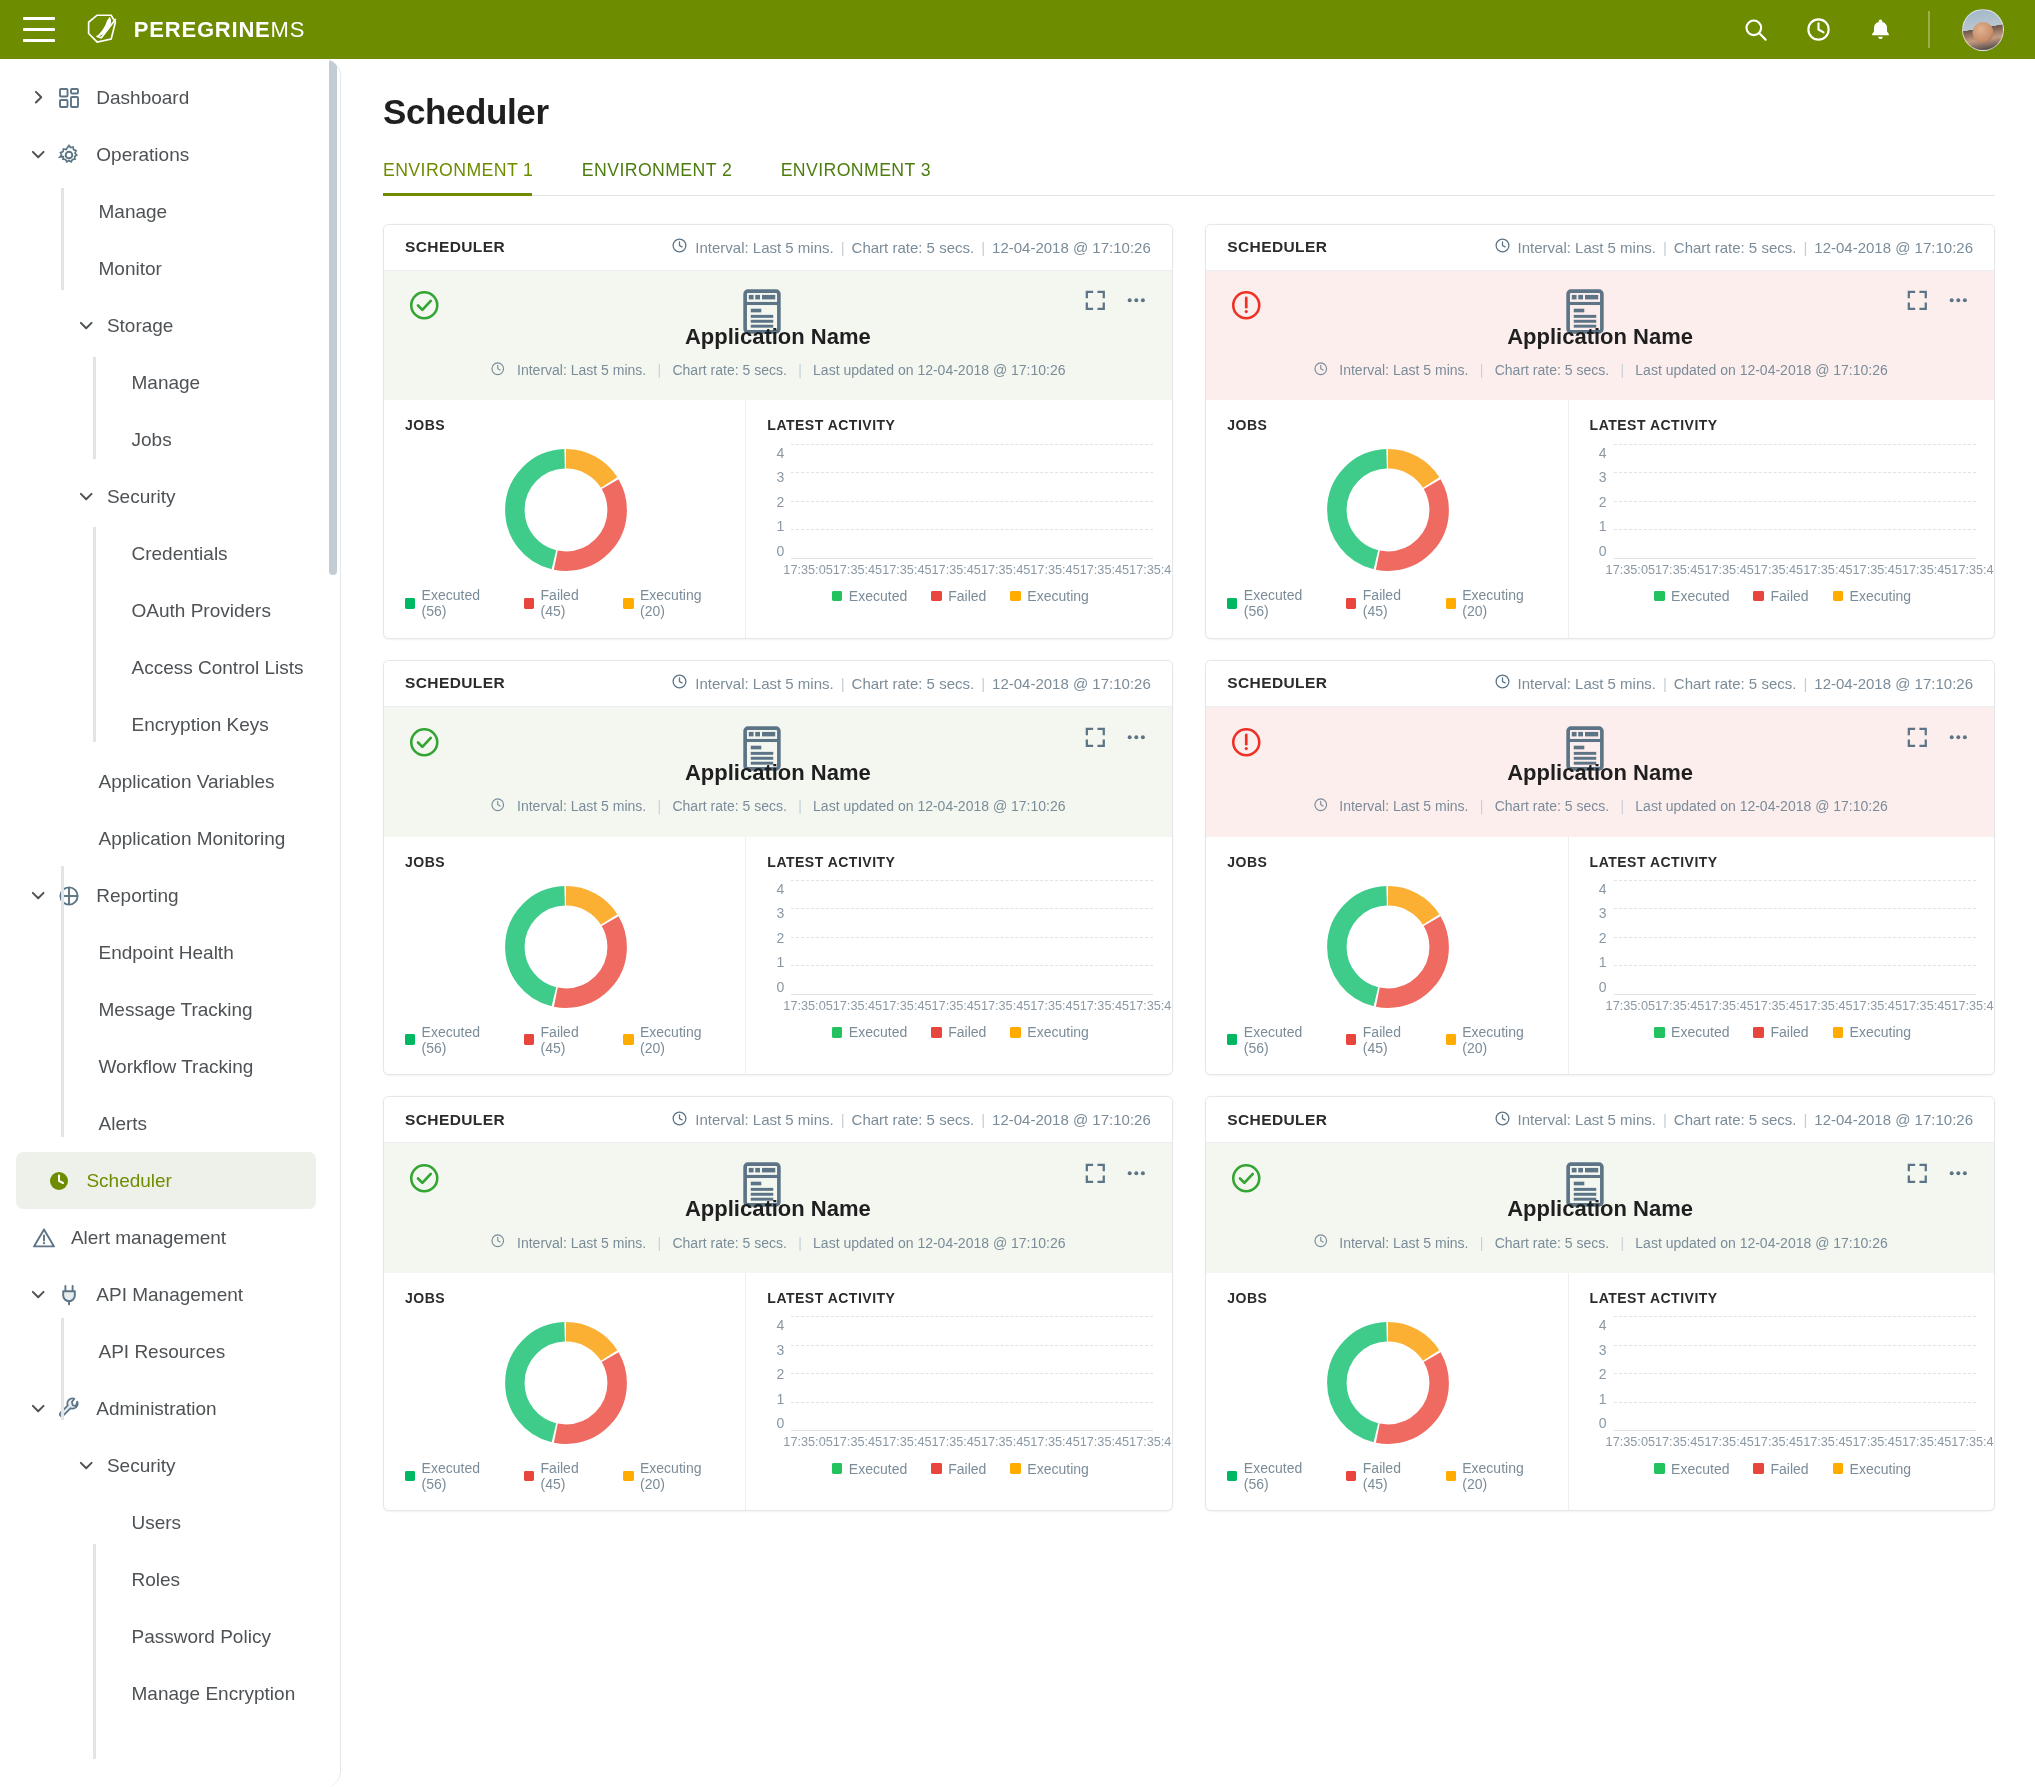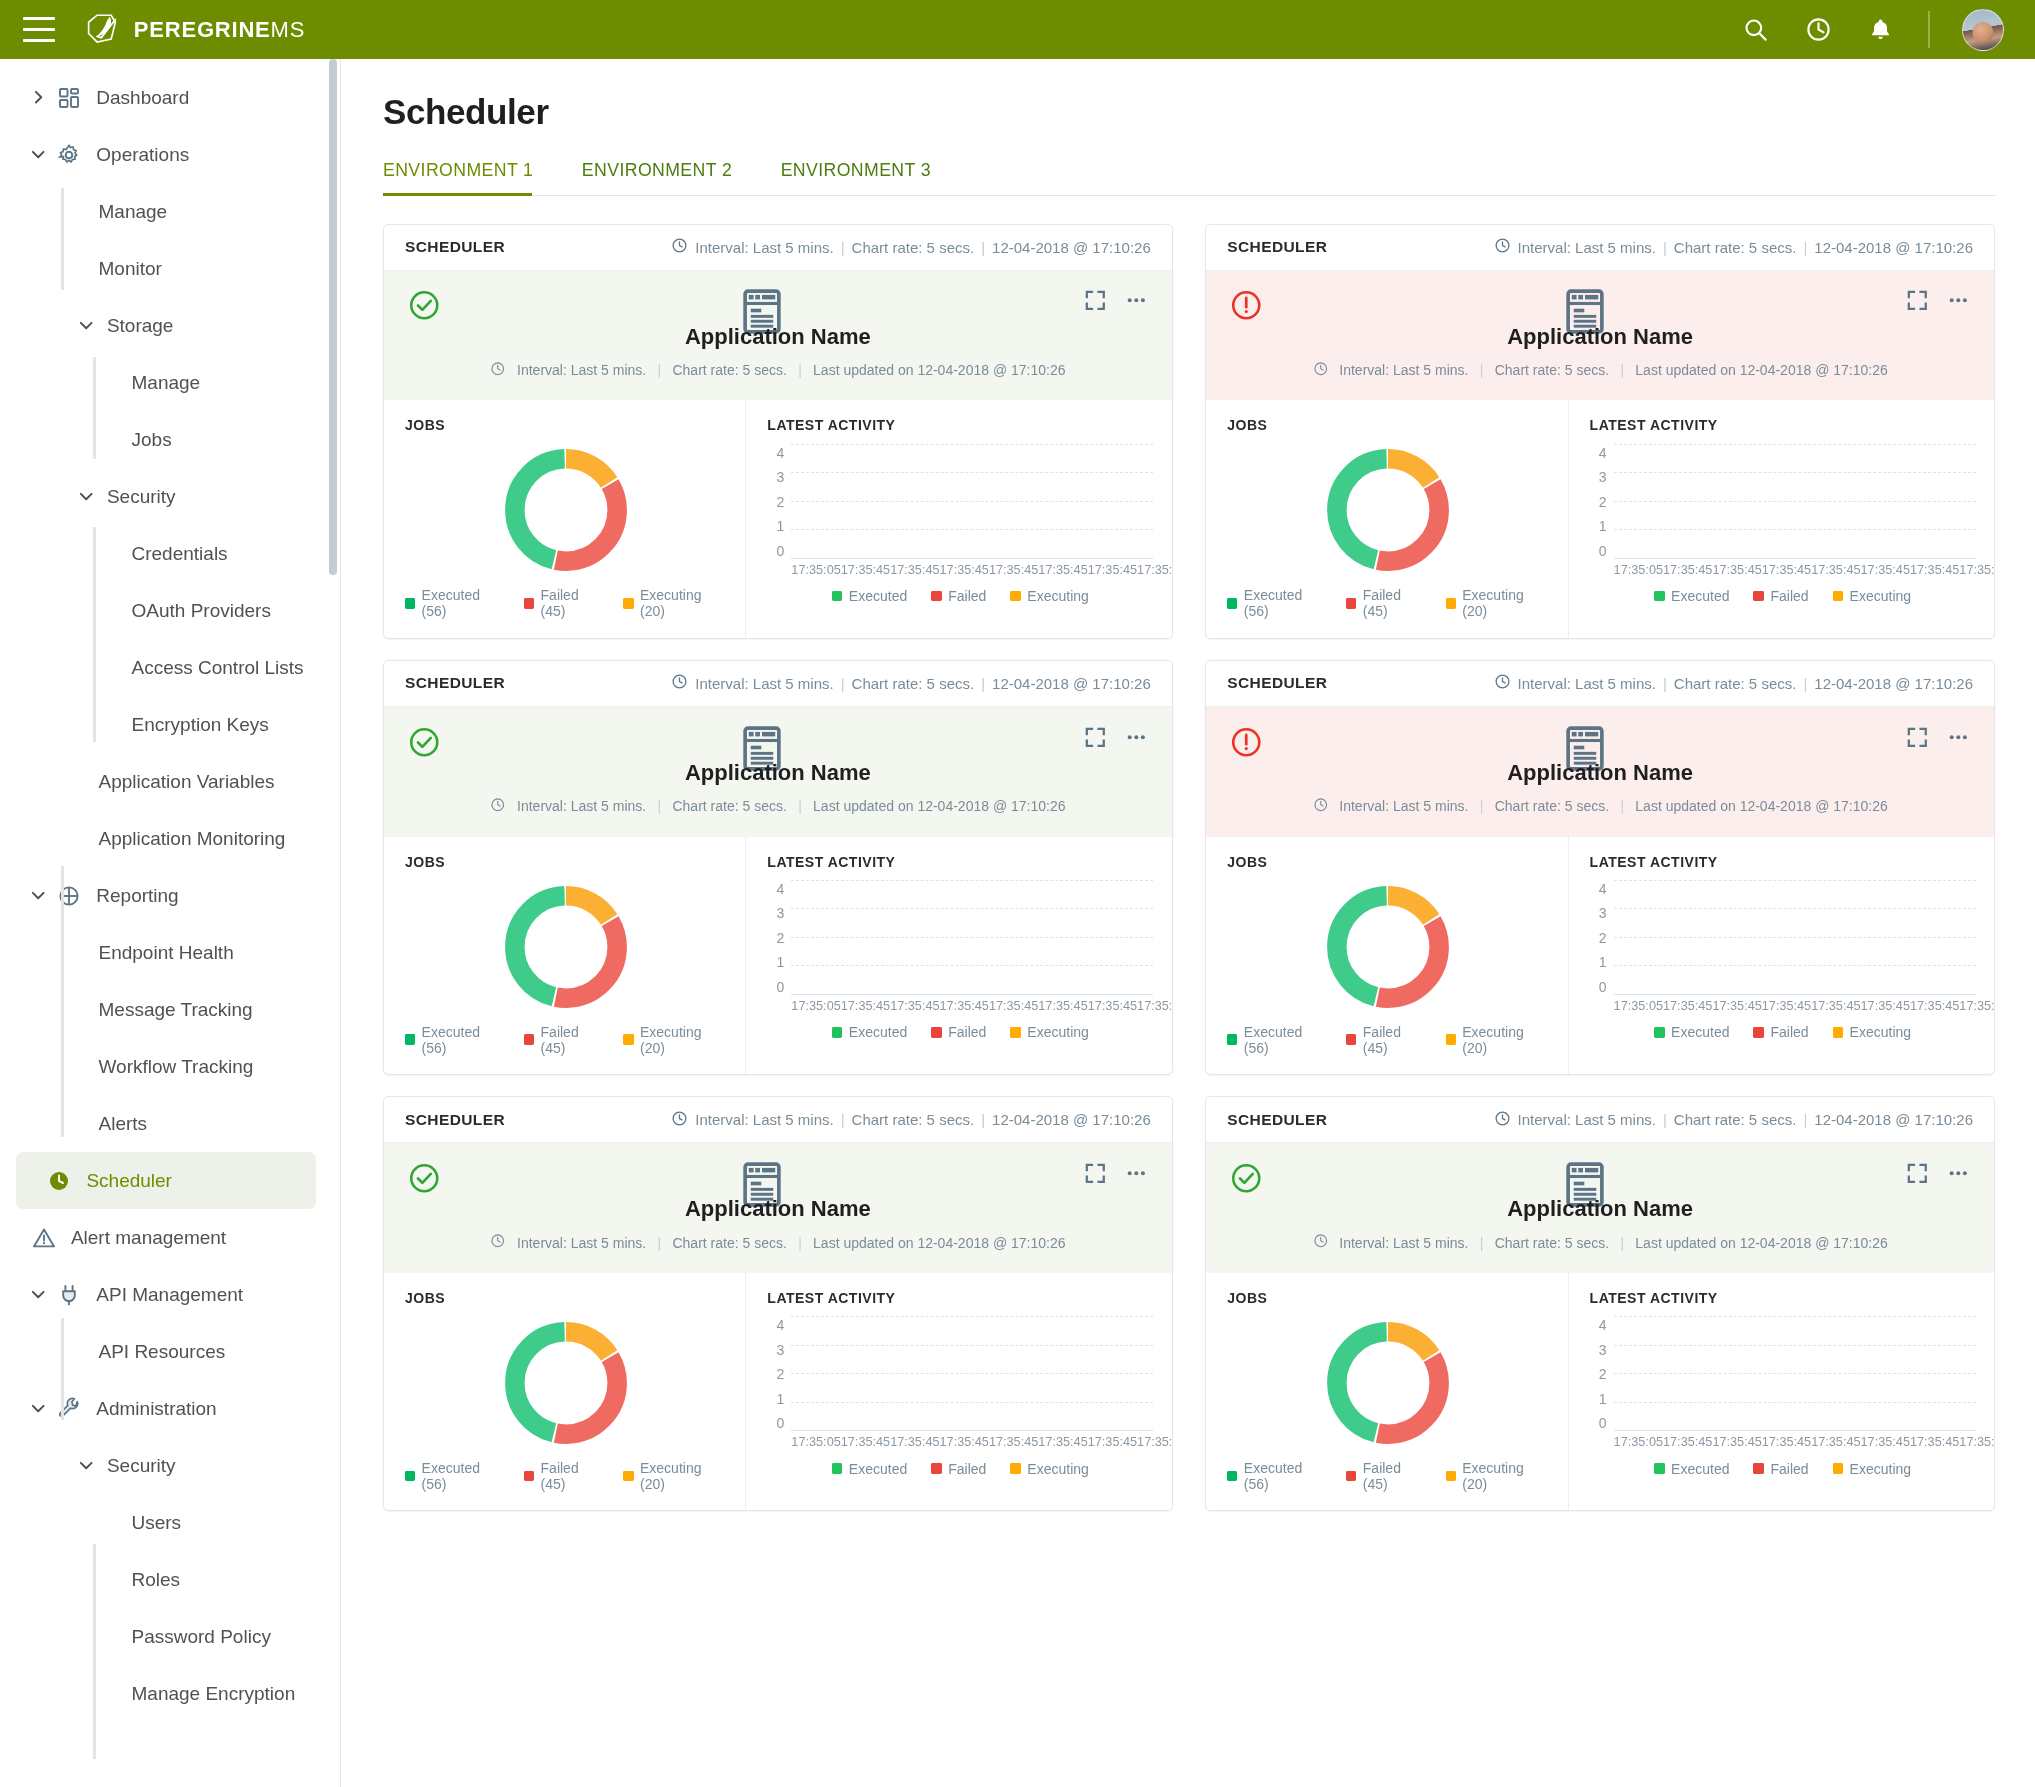--- a/index.html
+++ b/index.html
@@ -46,20 +46,21 @@
 
   
   .shell { display: flex; height: calc(1788px - 59px); }
 
   
   .sidebar {
     width: 341px; flex: 0 0 341px; background: #fff;
     border-right: 0.7px solid #e4e7e9;
     position: relative; overflow: hidden;
     padding-top: 10px;
+    border-radius: 17px;
   }
   .sb-scroll-track { position: absolute; right: 2.8px; top: 0; width: 8.5px; height: 100%; }
   .sb-scroll-thumb { position: absolute; right: 0; top: 0; width: 8.5px; height: 516px;
     background: #c3ccd3; border-radius: 4.2px; }
 
   .nav-item {
     display: flex; align-items: center; height: 57px;
     cursor: pointer; position: relative; font-size: 19px; color: #4e5255;
   }
   .nav-item.lvl0 { padding-left: 25.4px; }
@@ -130,21 +131,21 @@
   .chart-area { margin-top: 11.3px; display: flex; }
   .y-axis { width: 24px; display: flex; flex-direction: column; justify-content: space-between;
     font-size: 14px; color: #8b98a3; text-align: right; padding-right: 7px; height: 114px; }
   .plot { flex: 1; position: relative; height: 114px; }
   .gridline { position: absolute; left: 0; right: 0; height: 0;
     border-top: 1.4px dashed #dfe3e6; }
   .bars { position: absolute; left: 0; right: 0; bottom: 0; top: 0;
     display: flex; align-items: flex-end; gap: 0; }
   .bar-slot { flex: 1; display: flex; justify-content: center; }
   .bar { width: 58%; border-radius: 0.7px; }
-  .x-axis { display: flex; margin-left: 24px; margin-top: 4.2px; }
+  .x-axis { display: flex; margin-left: 16px; margin-top: 4.2px; }
   .x-tick { flex: 1; font-size: 12.7px; color: #8b98a3; text-align: center; white-space: nowrap; }
   .chart-legend { display: flex; justify-content: center; gap: 24px; margin-top: 11.3px; }
 </style>
 </head>
 <body>
 
 <div class="topbar">
   <div class="hamburger">
     <span></span>
       <span></span>

